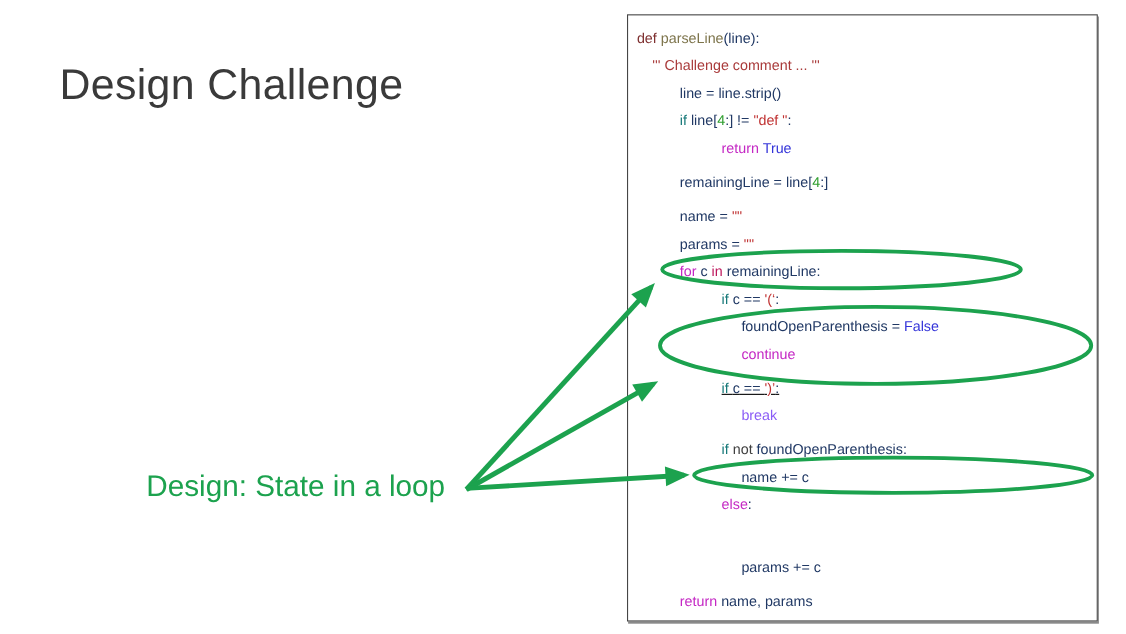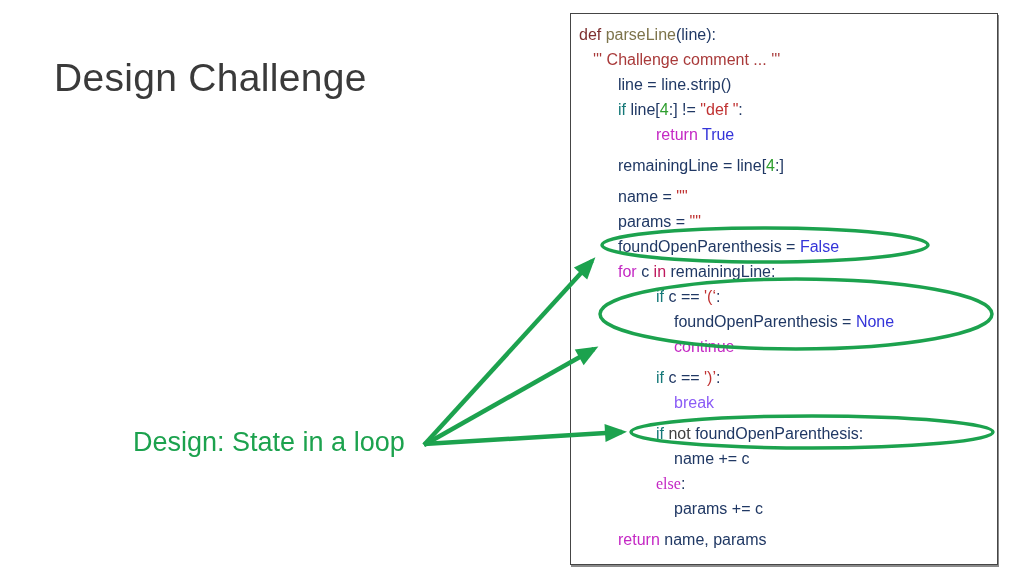--- a/index.html
+++ b/index.html
@@ -31,21 +31,21 @@
     background: #ffffff;
     border: 1px solid #454545;
     box-shadow: 1px 2px 0 #8a8a8a;
     box-sizing: border-box;
     padding-top: 8px;
     overflow: hidden;
   }
   .code-line {
     height: 25px;
     line-height: 25px;
-    font-size: 16px;
+    font-size: 13px;
     white-space: pre;
   }
   .code-line.gap { margin-top: 6px; }
   svg.overlay {
     position: absolute;
     left: 0; top: 0;
     pointer-events: none;
   }
 </style>
 </head>
@@ -58,31 +58,30 @@
 <div class="code-box">
   <div id="code-lines">
       <div class="code-line" style="padding-left: 8px;"><span style="color: rgb(126, 47, 47);">def </span><span style="color: rgb(125, 116, 75);">parseLine</span><span style="color: rgb(32, 56, 100);">(</span><span style="color: rgb(32, 56, 100);">line</span><span style="color: rgb(32, 56, 100);">):</span></div>
       <div class="code-line" style="padding-left: 22px;"><span style="color: rgb(169, 58, 58);">''' Challenge comment ... '''</span></div>
       <div class="code-line" style="padding-left: 47px;"><span style="color: rgb(32, 56, 100);">line</span><span style="color: rgb(32, 56, 100);"> = </span><span style="color: rgb(32, 56, 100);">line</span><span style="color: rgb(32, 56, 100);">.</span><span style="color: rgb(32, 56, 100);">strip</span><span style="color: rgb(32, 56, 100);">()</span></div>
       <div class="code-line" style="padding-left: 47px;"><span style="color: rgb(21, 120, 120);">if </span><span style="color: rgb(32, 56, 100);">line</span><span style="color: rgb(32, 56, 100);">[</span><span style="color: rgb(46, 158, 46);">4</span><span style="color: rgb(32, 56, 100);">:] != </span><span style="color: rgb(192, 50, 50);">"def "</span><span style="color: rgb(32, 56, 100);">:</span></div>
       <div class="code-line" style="padding-left: 85px;"><span style="color: rgb(196, 40, 196);">return </span><span style="color: rgb(52, 52, 217);">True</span></div>
       <div class="code-line gap" style="padding-left: 47px;"><span style="color: rgb(32, 56, 100);">remainingLine</span><span style="color: rgb(32, 56, 100);"> = </span><span style="color: rgb(32, 56, 100);">line</span><span style="color: rgb(32, 56, 100);">[</span><span style="color: rgb(46, 158, 46);">4</span><span style="color: rgb(32, 56, 100);">:]</span></div>
       <div class="code-line gap" style="padding-left: 47px;"><span style="color: rgb(32, 56, 100);">name</span><span style="color: rgb(32, 56, 100);"> = </span><span style="color: rgb(192, 50, 50);">""</span></div>
       <div class="code-line" style="padding-left: 47px;"><span style="color: rgb(32, 56, 100);">params</span><span style="color: rgb(32, 56, 100);"> = </span><span style="color: rgb(192, 50, 50);">""</span></div>
-      <div class="code-line" style="padding-left: 47px;"><span style="color: rgb(32, 56, 100);">foundOpenParenthesis</span><span style="color: rgb(32, 56, 100);"> = </span><span style="color: rgb(52, 52, 217);">False</span></div>
       <div class="code-line" style="padding-left: 47px;"><span style="color: rgb(196, 40, 196);">for </span><span style="color: rgb(32, 56, 100);">c</span><span style="color: #be185d;"> in </span><span style="color: rgb(32, 56, 100);">remainingLine</span><span style="color: rgb(32, 56, 100);">:</span></div>
       <div class="code-line" style="padding-left: 85px;"><span style="color: rgb(21, 120, 120);">if </span><span style="color: rgb(32, 56, 100);">c</span><span style="color: rgb(32, 56, 100);"> == </span><span style="color: rgb(192, 50, 50);">'(‘</span><span style="color: rgb(32, 56, 100);">:</span></div>
-      <div class="code-line" style="padding-left: 103px;"><span style="color: rgb(32, 56, 100);">foundOpenParenthesis</span><span style="color: rgb(32, 56, 100);"> = </span><span style="color: rgb(52, 52, 217);">None</span></div>
+      <div class="code-line" style="padding-left: 103px;"><span style="color: rgb(32, 56, 100);">foundOpenParenthesis</span><span style="color: rgb(32, 56, 100);"> = </span><span style="color: rgb(52, 52, 217);">False</span></div>
       <div class="code-line" style="padding-left: 103px;"><span style="color: rgb(196, 40, 196);">continue</span></div>
-      <div class="code-line gap" style="padding-left: 85px;"><span style="color: rgb(21, 120, 120);">if </span><span style="color: rgb(32, 56, 100);">c</span><span style="color: rgb(32, 56, 100);"> == </span><span style="color: rgb(192, 50, 50);">')’</span><span style="color: rgb(32, 56, 100);">:</span></div>
+      <div class="code-line gap" style="padding-left: 85px; text-decoration: underline;"><span style="color: rgb(21, 120, 120);">if </span><span style="color: rgb(32, 56, 100);">c</span><span style="color: rgb(32, 56, 100);"> == </span><span style="color: rgb(192, 50, 50);">')’</span><span style="color: rgb(32, 56, 100);">:</span></div>
       <div class="code-line" style="padding-left: 103px;"><span style="color: #8b5cf6;">break</span></div>
       <div class="code-line gap" style="padding-left: 85px;"><span style="color: rgb(21, 120, 120);">if </span><span style="color: #404040;">not </span><span style="color: rgb(32, 56, 100);">foundOpenParenthesis</span><span style="color: rgb(32, 56, 100);">:</span></div>
       <div class="code-line" style="padding-left: 103px;"><span style="color: rgb(32, 56, 100);">name</span><span style="color: rgb(32, 56, 100);"> += </span><span style="color: rgb(32, 56, 100);">c</span></div>
-      <div class="code-line" style="padding-left: 85px;"><span style="color: rgb(196, 40, 196); font-family: Liberation Serif, serif;">else</span><span style="color: rgb(32, 56, 100);">:</span></div>
-      <div class="code-line" style="padding-left: 103px;"><span style="color: rgb(32, 56, 100);">params</span><span style="color: rgb(32, 56, 100);"> += </span><span style="color: rgb(32, 56, 100);">c</span></div>
+      <div class="code-line" style="padding-left: 85px;"><span style="color: rgb(196, 40, 196);">else</span><span style="color: rgb(32, 56, 100);">:</span></div>
+      <div class="code-line" style="padding-left: 103px; margin-top: 32px;"><span style="color: rgb(32, 56, 100);">params</span><span style="color: rgb(32, 56, 100);"> += </span><span style="color: rgb(32, 56, 100);">c</span></div>
       <div class="code-line gap" style="padding-left: 47px;"><span style="color: rgb(196, 40, 196);">return </span><span style="color: rgb(32, 56, 100);">name</span><span style="color: rgb(32, 56, 100);">, </span><span style="color: rgb(32, 56, 100);">params</span></div>
     </div>
 </div>
 
 <svg class="overlay" id="annotation-layer" width="1024" height="576" viewBox="0 0 1024 576">
   <defs>
     <marker id="ah" markerUnits="userSpaceOnUse" markerWidth="26" markerHeight="22" refX="19" refY="11" orient="auto">
       <path d="M2,2 L24,11 L2,20 z" fill="#1ca24e"></path>
     </marker>
   </defs>

